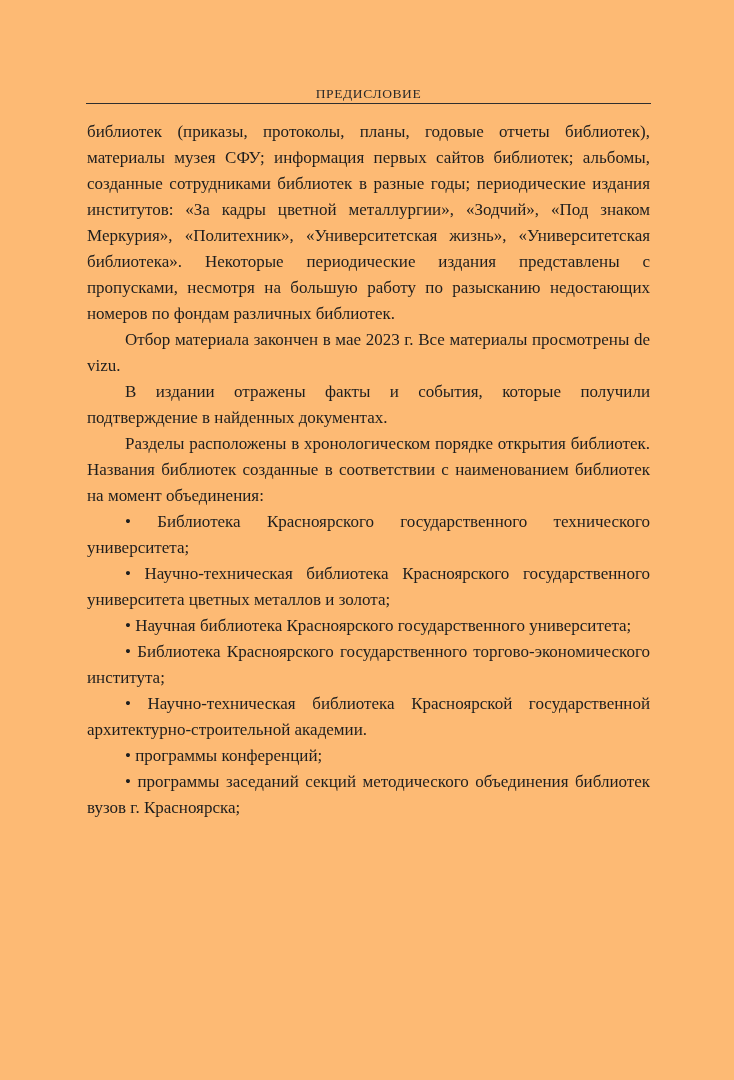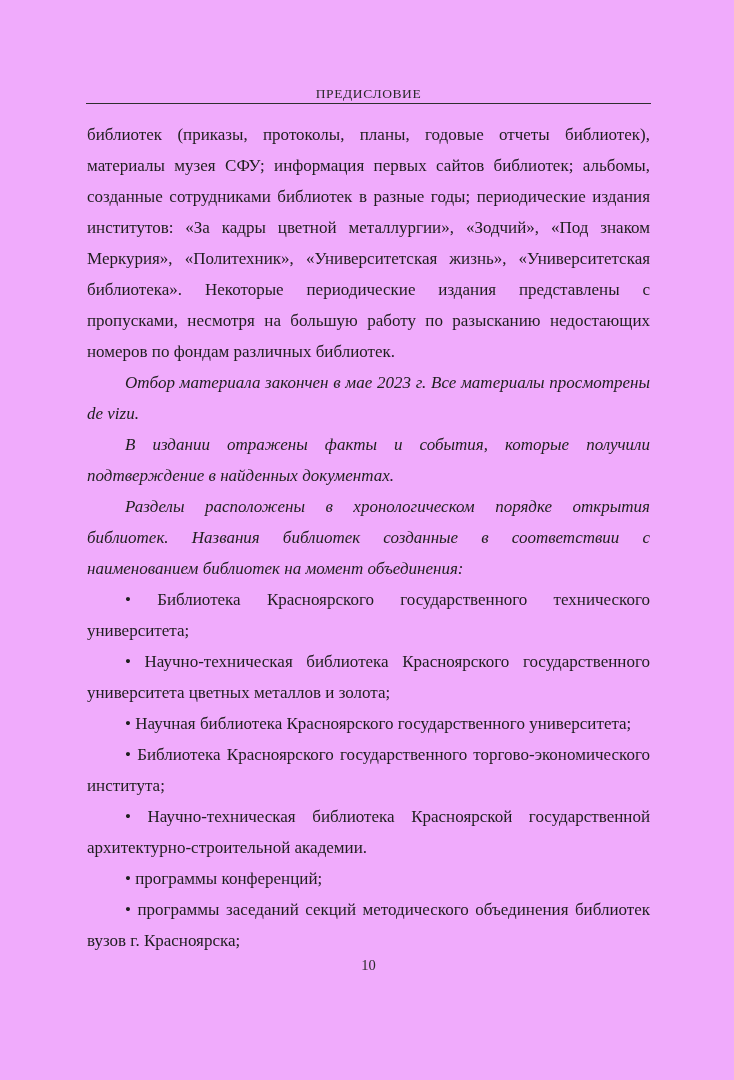--- a/index.html
+++ b/index.html
@@ -4,21 +4,21 @@
 <style>
   html, body {
     margin: 0;
     padding: 0;
     background: #ffffff;
   }
   .page {
     position: relative;
     width: 734px;
     height: 1080px;
-    background: #f0abfc;
+    background: #fdba74;
     font-family: "Liberation Serif", "DejaVu Serif", serif;
     color: #1e1e1e;
     overflow: hidden;
   }
   .running-header {
     position: absolute;
     top: 86px;
     left: 87px;
     width: 563px;
     text-align: center;
@@ -33,32 +33,31 @@
     width: 565px;
     height: 0;
     border-top: 1.4px solid #2e2e2e;
   }
   .page-body {
     position: absolute;
     top: 119px;
     left: 87px;
     width: 563px;
     font-size: 17px;
-    line-height: 31px;
+    line-height: 26px;
     text-align: justify;
     text-justify: inter-word;
   }
   .para {
     margin: 0;
     padding: 0;
     text-indent: 0;
   }
   .para.indent {
     text-indent: 38px;
-    font-style: italic;
   }
   .para.bullet {
     text-indent: 38px;
     font-family: Liberation Serif, serif;
   }
   .page-number {
     position: absolute;
     top: 957px;
     left: 87px;
     width: 563px;
@@ -83,15 +82,14 @@
     <p class="para indent">Разделы расположены в хронологическом порядке открытия библиотек. Названия библиотек созданные в соответствии с наименованием библиотек на момент объединения:</p>
     <p class="para bullet">• Библиотека Красноярского государственного технического университета;</p>
     <p class="para bullet">• Научно-техническая библиотека Красноярского государственного университета цветных металлов и золота;</p>
     <p class="para bullet">• Научная библиотека Красноярского государственного университета;</p>
     <p class="para bullet">• Библиотека Красноярского государственного торгово-экономического института;</p>
     <p class="para bullet">• Научно-техническая библиотека Красноярской государственной архитектурно-строительной академии.</p>
     <p class="para bullet">• программы конференций;</p>
     <p class="para bullet">• программы заседаний секций методического объединения библиотек вузов г. Красноярска;</p>
   </div>
 
-  <div class="page-number">10</div>
 
 </div>
 
 </body></html>

